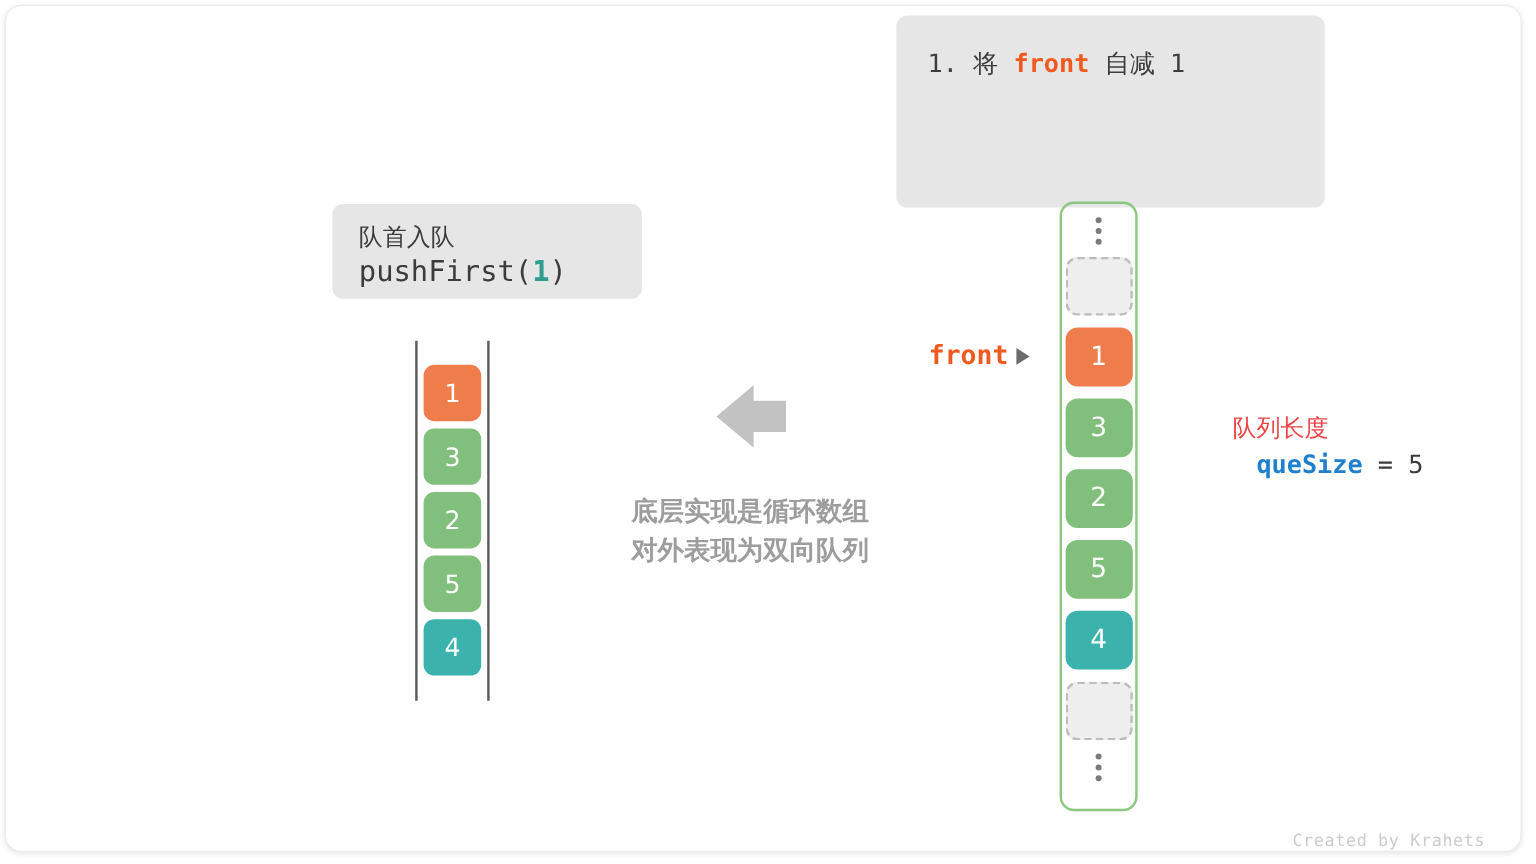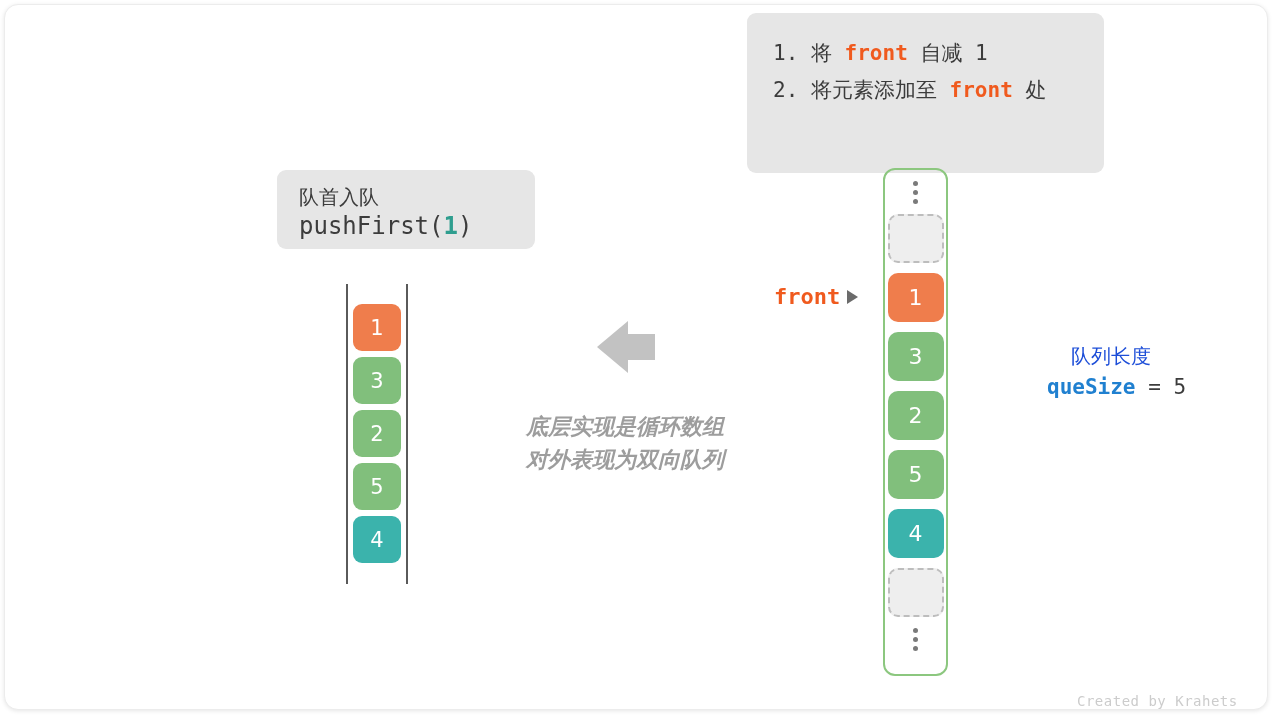--- a/index.html
+++ b/index.html
@@ -207,24 +207,23 @@
 
   
   #quesize-info {
     position: absolute;
     left: 1027px;
     top: 341px;
   }
   #quesize-info .label {
     font-family: "DejaVu Sans", "Liberation Sans", sans-serif;
     font-size: 20px;
-    color: #1d4ed8;
+    color: #ef4444;
     line-height: 30px;
     white-space: nowrap;
-    margin-left: 44px;
   }
   #quesize-info .expr {
     font-family: "DejaVu Sans Mono", "Liberation Mono", monospace;
     font-size: 21px;
     color: #3c3c3c;
     line-height: 32px;
     white-space: nowrap;
     margin-left: 20px;
   }
 
@@ -259,21 +258,20 @@
     left: 501px;
     top: 410px;
     width: 248px;
     text-align: center;
     font-family: "DejaVu Sans", "Liberation Sans", sans-serif;
     font-size: 22px;
     font-weight: bold;
     color: #9d9d9d;
     line-height: 33px;
     white-space: nowrap;
-    font-style: italic;
   }
 
   
   #credit {
     position: absolute;
     left: 1077px;
     top: 693px;
     font-family: "DejaVu Sans Mono", "Liberation Mono", monospace;
     font-size: 14px;
     color: #cccccc;
@@ -283,23 +281,20 @@
 </style>
 </head>
 <body>
 
 <div id="canvas">
   <div class="card-frame"></div>
 
   <div class="note-box" id="steps-box">
     <div class="step-line">
       <span>1. 将 </span><span class="kw-front">front</span><span> 自减 1</span>
-    </div>
-    <div class="step-line">
-      <span>2. 将元素添加至 </span><span class="kw-front">front</span><span> 处</span>
     </div>
   </div>
 
   <div class="note-box" id="op-box">
     <div class="op-title">队首入队</div>
     <div class="op-code">
       <span>pushFirst(</span><span class="num-teal">1</span><span>)</span>
     </div>
   </div>
 

